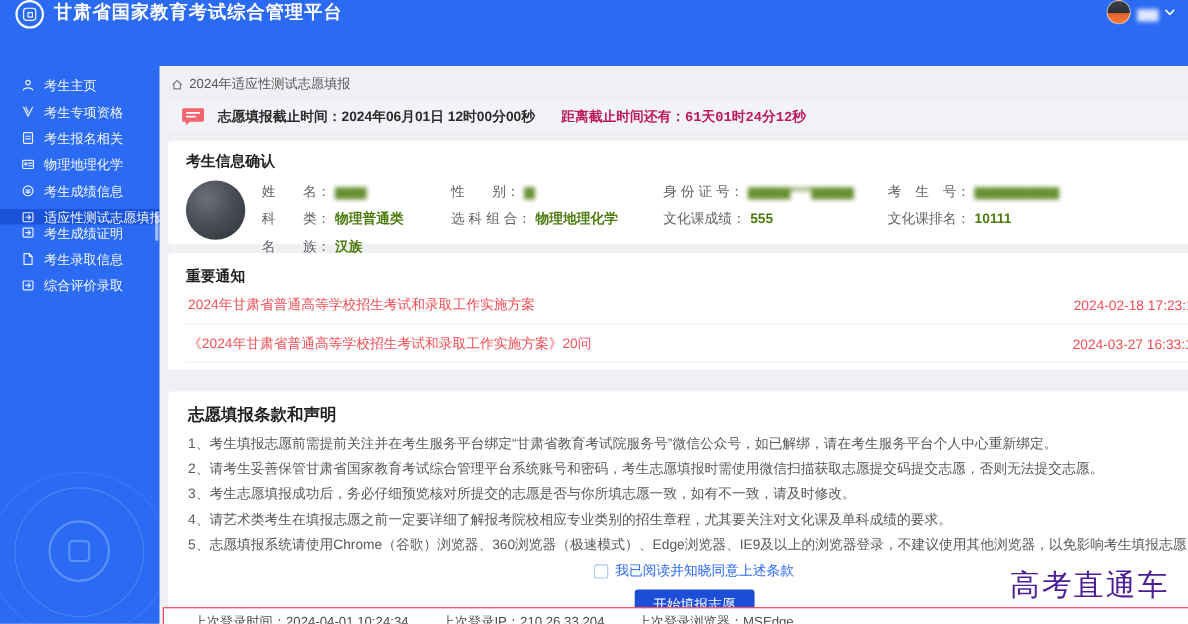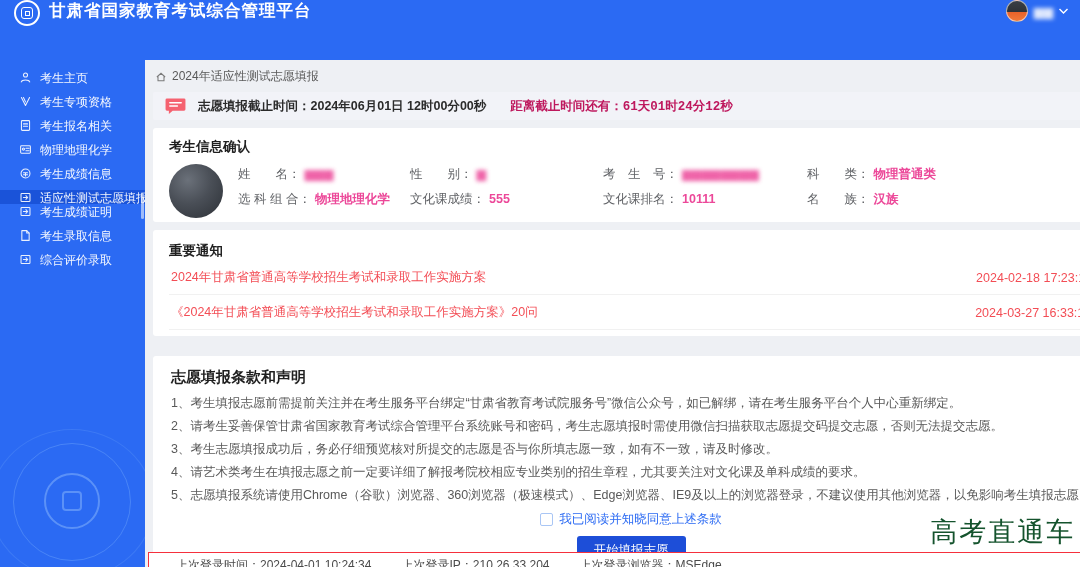--- a/index.html
+++ b/index.html
@@ -47,39 +47,39 @@
 
   .card { background:#fff; border-radius:3px; }
   .card-title { font-size:13.5px; font-weight:bold; color:#1f1f1f; }
 
   
   .info-card { padding:10px 16px 12px; margin-bottom:8px; height:94px; }
   .info-body { display:flex; margin-top:8px; }
   .photo { width:54px; height:54px; border-radius:50%; flex:0 0 auto; background:radial-gradient(circle at 35% 30%,#6b717a 0%,#4a4f57 45%,#2c3036 100%); }
   .fields { flex:1; margin-left:15px; display:grid; grid-template-columns:172px 193px 204px 1fr; row-gap:8px; align-content:start; font-size:12.5px; margin-top:2px; }
   .flabel { color:#606266; margin-right:4px; white-space:pre;margin-top:32px; }
-  .fvalue { color:#ec4899; font-weight:bold; }
+  .fvalue { color:#4d7c0f; font-weight:bold; }
 
   
   .notice-card { padding:12px 16px 0; height:106px; margin-bottom:20px; overflow:hidden; }
   .notice-row { display:flex; justify-content:space-between; align-items:center; font-size:12.5px; color:#f34d55; padding:9px 2px 8px; border-bottom:1px solid #f1f1f1; cursor:pointer; }
   .notice-row .ntitle { white-space:nowrap; }
   .notice-row .ndate { white-space:nowrap; }
 
   
   .terms-card { padding:12px 18px 13px; }
   .terms-title { font-size:15px; font-weight:bold; color:#1f1f1f; margin-bottom:9px; }
   .term-line { font-size:12.5px; color:#595959; margin-bottom:9px; line-height:14px; white-space:nowrap; }
   .agree-row { display:flex; align-items:center; justify-content:center; gap:6px; margin-top:3px; color:#2b6af3; font-size:12.5px; cursor:pointer; }
   .checkbox { width:13px; height:13px; border:1px solid #a9c6f5; border-radius:2px; background:#fff; flex:0 0 auto; }
   .start-row { display:flex; justify-content:center; margin-top:8px; }
   .start-btn { background:#1d4ed8; color:#fff; border:none; font-size:12.5px; padding:6px 17px; border-radius:3px; cursor:pointer; font-family:inherit; }
 
   
-  .watermark { position:absolute; right:42px; bottom:33px; font-size:27px; letter-spacing:2px; color:#14532d; text-shadow:1px 1px 0 rgba(255,255,255,.95); }
+  .watermark { position:absolute; right:54px; bottom:33px; font-size:27px; letter-spacing:2px; color:#4c1d95; text-shadow:1px 1px 0 rgba(255,255,255,.95); }
   .login-footer { position:absolute; left:3px; right:4px; bottom:5px; height:26px; background:#fff; border:1px solid #f5303d; display:flex; align-items:center; padding-left:27px; gap:30px; font-size:12px; color:#4a4a4a; }
   .lf-item { white-space:nowrap; }
 </style>
 </head>
 <body>
 
 <header class="app-header">
   <div class="logo-badge">
       <div class="inner">
         <div class="inner2"></div>
@@ -206,20 +206,21 @@
       <span class="dgroup g3"><span>距离截止时间还有：</span><span>61天01时24分12秒</span></span>
     </div>
 
     <section class="card info-card">
       <div class="card-title">考生信息确认</div>
       <div class="info-body">
         <div class="photo"></div>
         <div class="fields">
           <div class="field"><span class="flabel">姓　　名：</span><span class="fvalue masked">▆▆▆</span></div>
           <div class="field"><span class="flabel">性　　别：</span><span class="fvalue masked">▆</span></div>
+          <div class="field"><span class="flabel">身 份 证 号：</span><span class="fvalue masked">▆▆▆▆****▆▆▆▆</span></div>
           <div class="field"><span class="flabel">考　生　号：</span><span class="fvalue masked">▆▆▆▆▆▆▆▆</span></div>
           <div class="field"><span class="flabel">科　　类：</span><span class="fvalue">物理普通类</span></div>
           <div class="field"><span class="flabel">选 科 组 合：</span><span class="fvalue">物理地理化学</span></div>
           <div class="field"><span class="flabel">文化课成绩：</span><span class="fvalue">555</span></div>
           <div class="field"><span class="flabel">文化课排名：</span><span class="fvalue">10111</span></div>
           <div class="field"><span class="flabel">名　　族：</span><span class="fvalue">汉族</span></div>
         </div>
       </div>
     </section>
 

